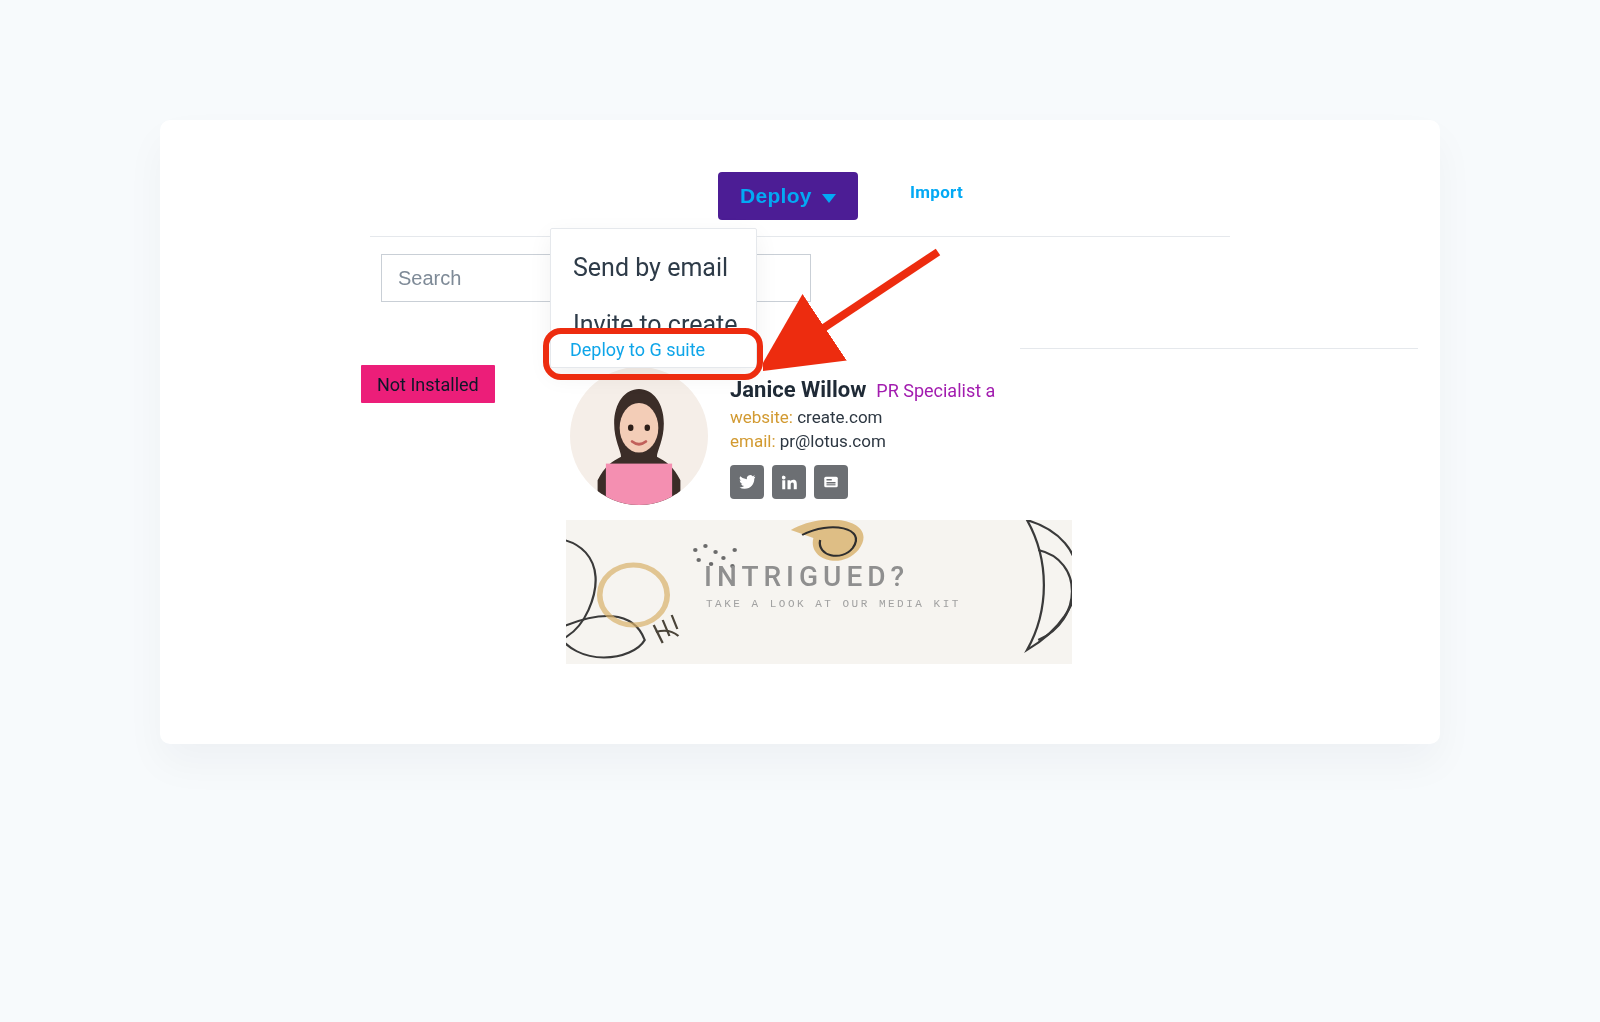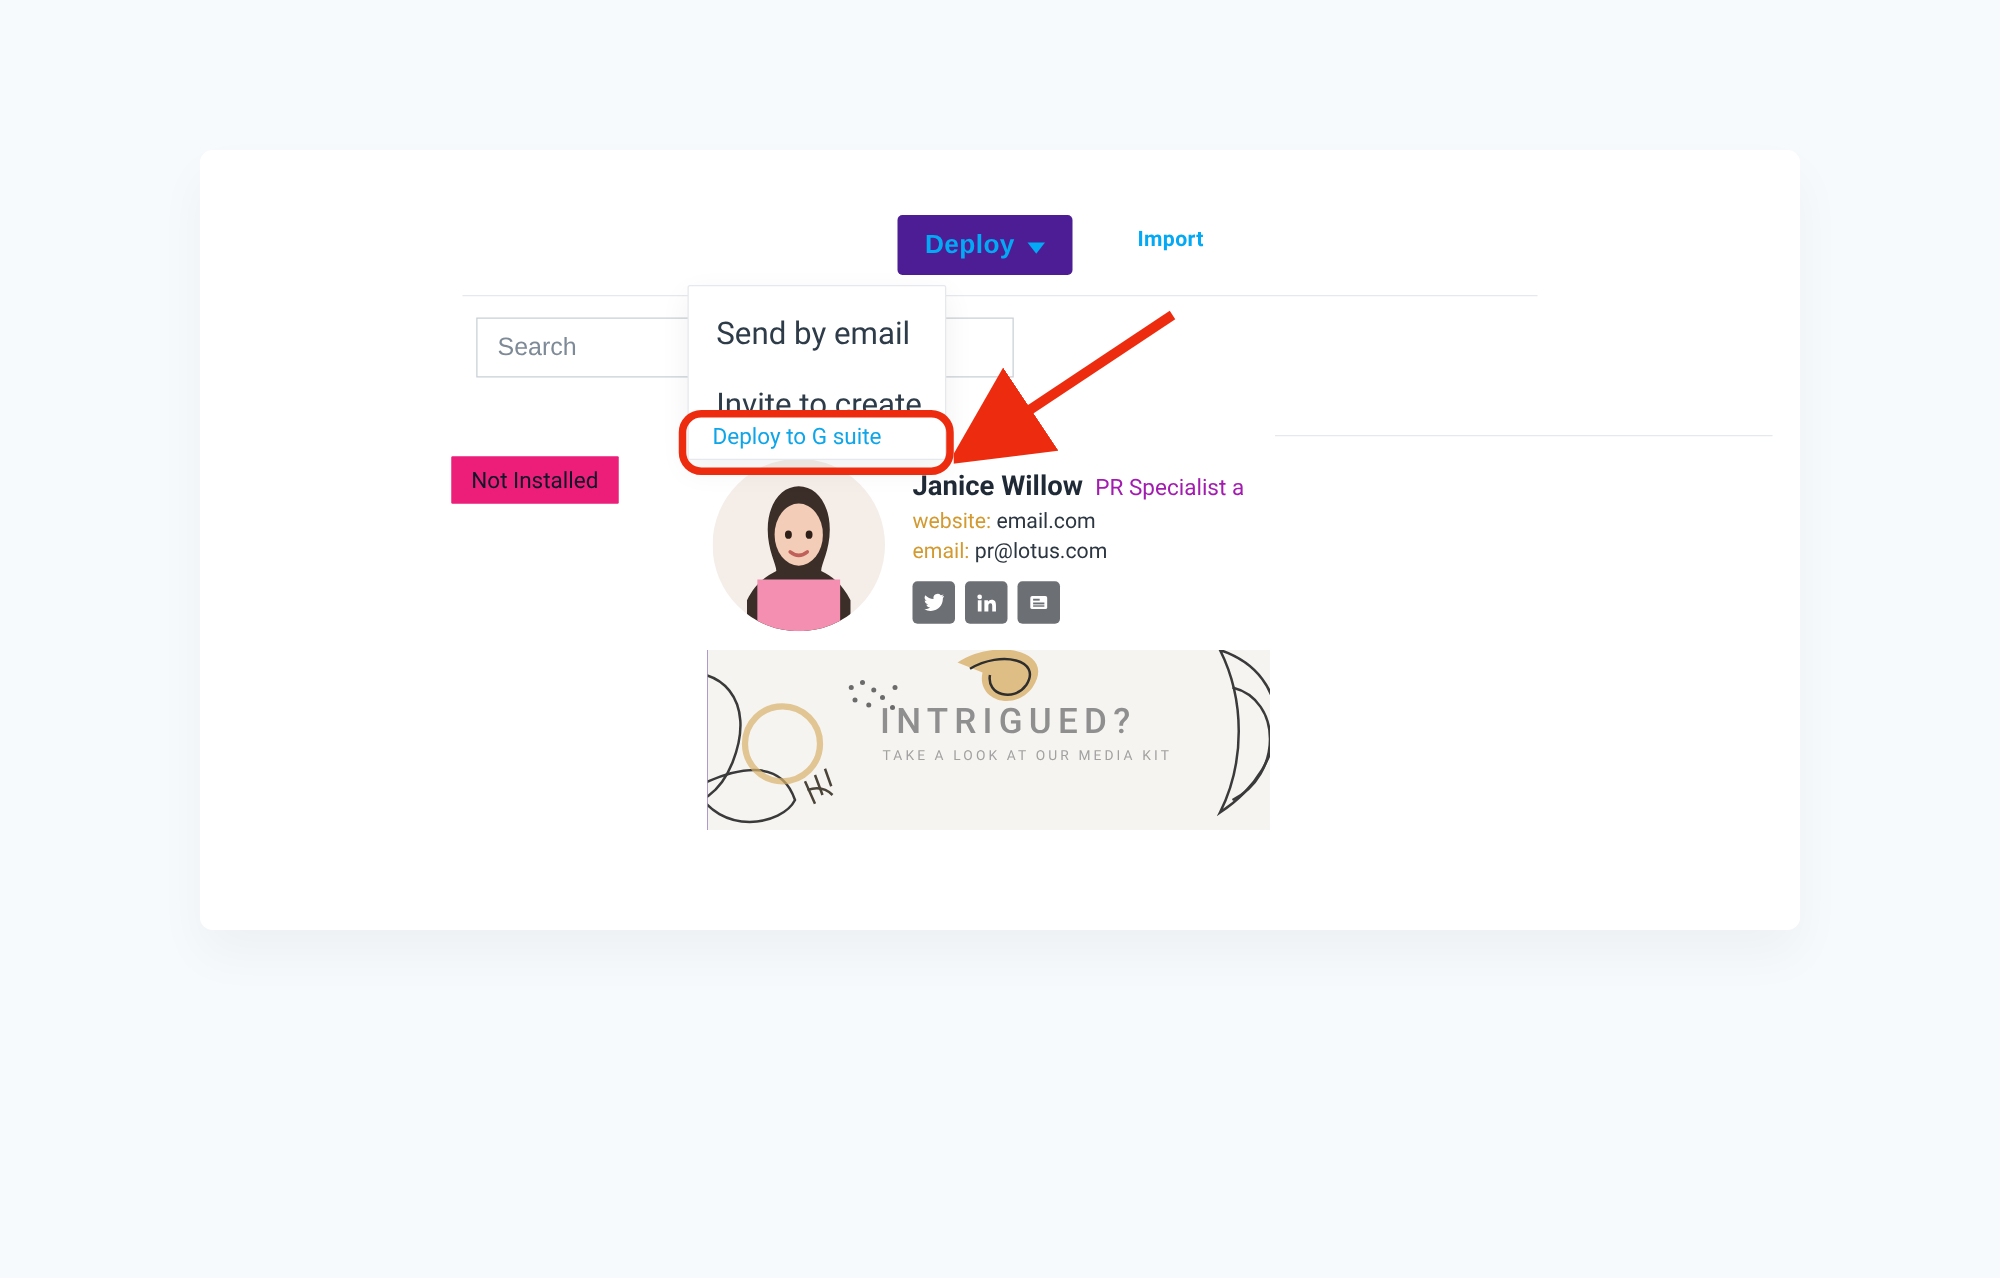--- a/index.html
+++ b/index.html
@@ -240,21 +240,21 @@
     display: flex;
     align-items: center;
     justify-content: center;
   }
   .social-btn svg { width: 18px; height: 18px; fill: #fff; }
 
   .banner {
     position: absolute;
     left: 6px;
     top: 175px;
-    width: 450px;
+    width: 506px;
     height: 144px;
     background: #4c1d95;
     overflow: hidden;
   }
   .banner svg { width: 100%; height: 100%; display: block; }
   .banner-title {
     position: absolute;
     left: 138px;
     top: 40px;
     font-size: 28px;
@@ -262,20 +262,21 @@
     color: #8f8f8f;
     font-weight: 500;
   }
   .banner-sub {
     position: absolute;
     left: 140px;
     top: 78px;
     font-size: 11px;
     letter-spacing: 2.5px;
     color: #a1a1a1;
+    font-family: Liberation Mono, monospace;
   }
 </style>
 </head>
 <body>
 
 <div class="card">
 
   <div class="top-row">
     <button class="deploy-btn">
       <span>Deploy</span>
@@ -326,21 +327,21 @@
       </svg>
     </div>
 
     <div class="sig-name-row">
       <span class="sig-name">Janice Willow</span>
       <span class="sig-title">PR Specialist a</span>
     </div>
 
     <div class="sig-line sig-website">
       <span class="label">website:</span>
-      <span>email.com</span>
+      <span>create.com</span>
     </div>
     <div class="sig-line sig-email">
       <span class="label">email:</span>
       <span>pr@lotus.com</span>
     </div>
 
     <div class="social-row">
       <div class="social-btn">
         <svg viewBox="0 0 24 24">
             <path d="M23 4.9a9 9 0 01-2.6.7 4.5 4.5 0 002-2.5 9 9 0 01-2.9 1.1 4.5 4.5 0 00-7.7 4.1A12.8 12.8 0 013 4.2a4.5 4.5 0 001.4 6 4.4 4.4 0 01-2-.6v.1a4.5 4.5 0 003.6 4.4 4.5 4.5 0 01-2 .1 4.5 4.5 0 004.2 3.1A9 9 0 012 19.2 12.7 12.7 0 008.9 21c8.3 0 12.8-6.8 12.8-12.7v-.6A9 9 0 0023 4.9z"></path>

